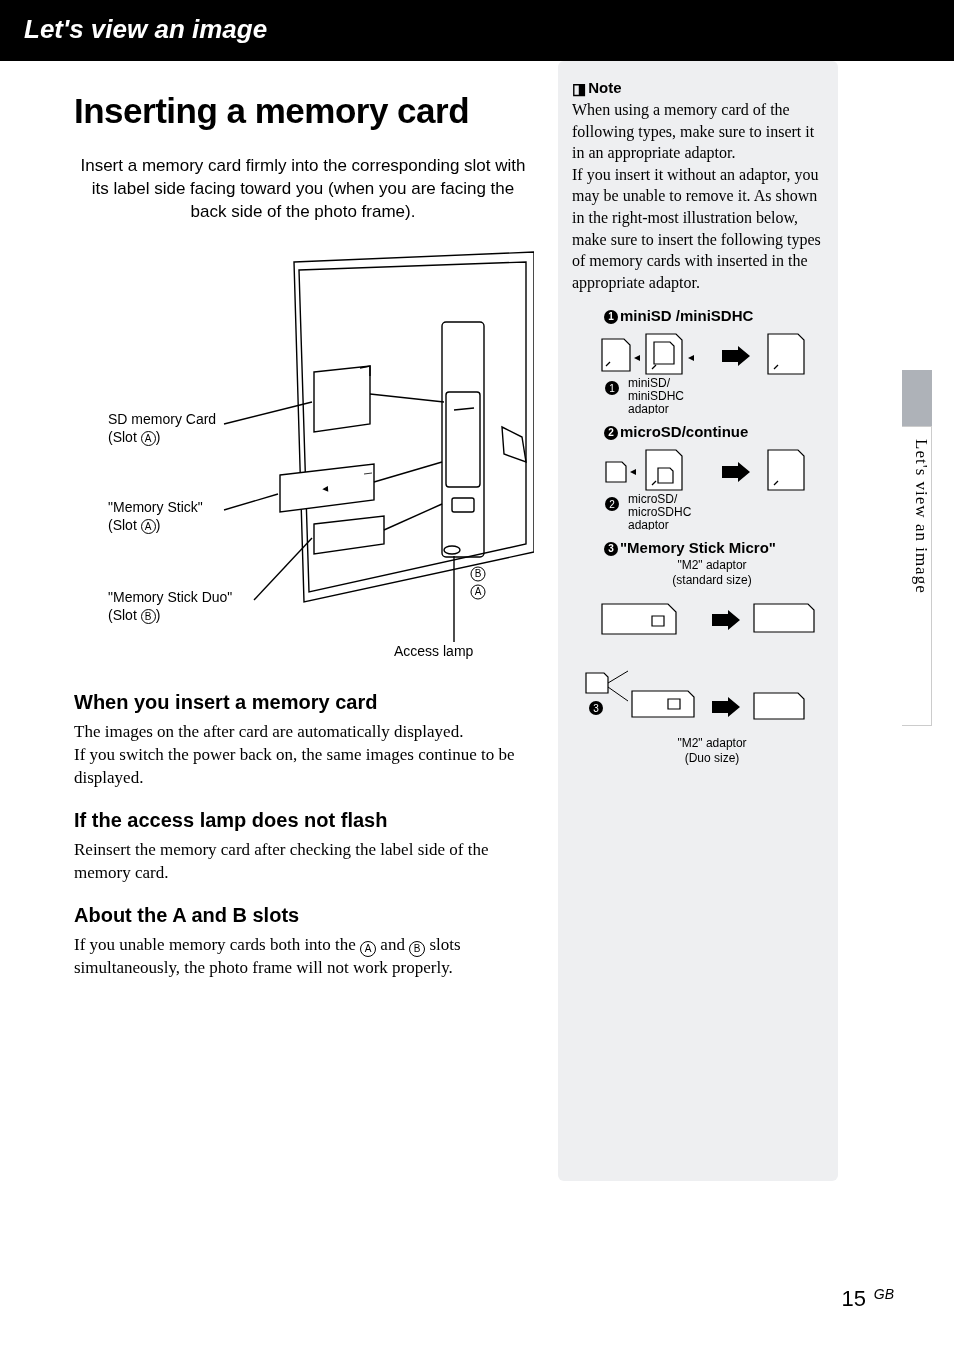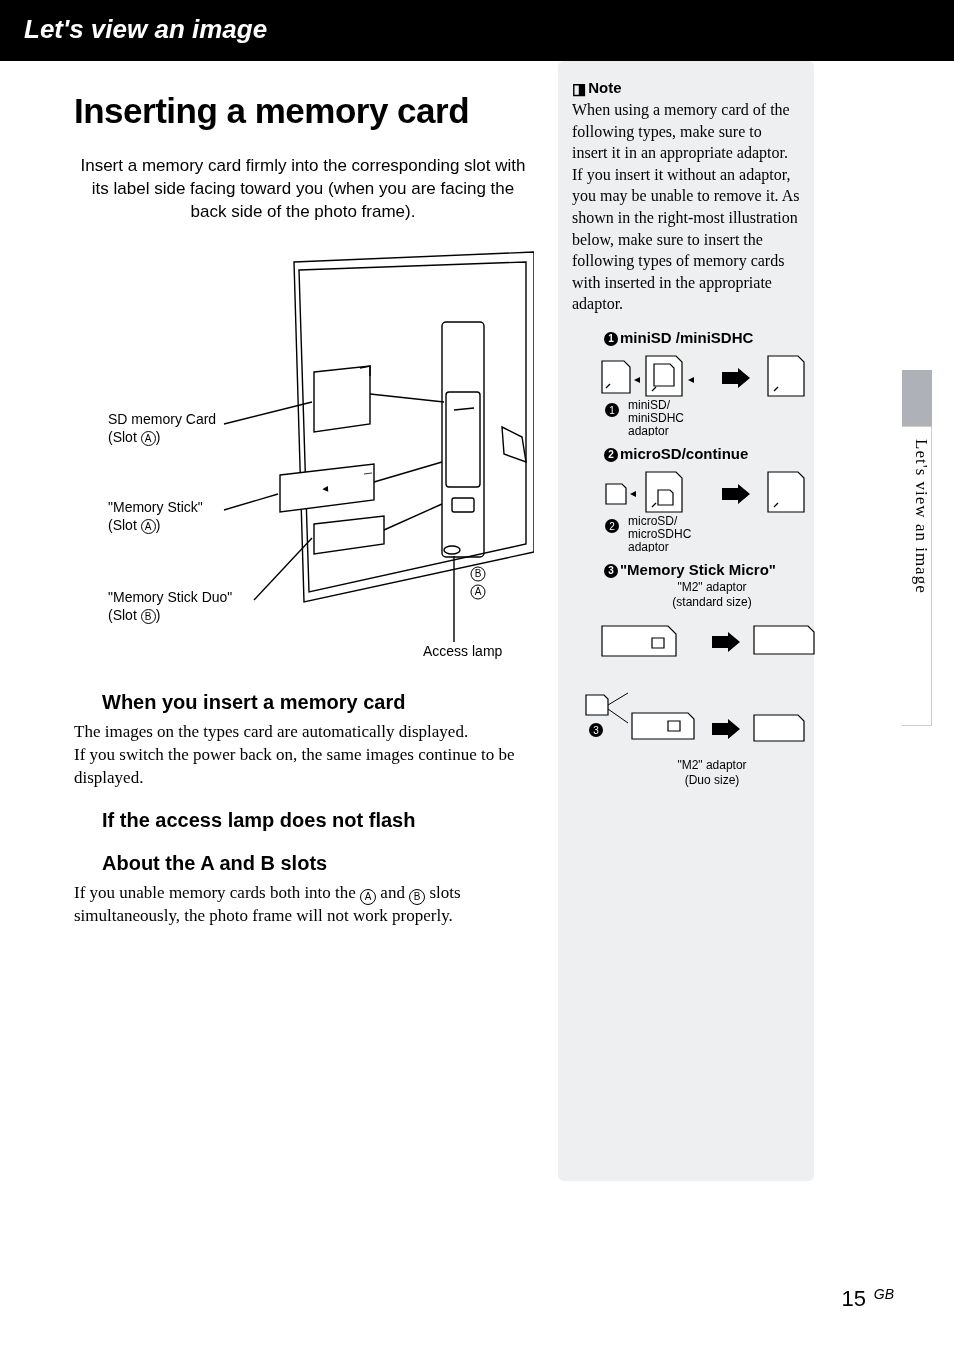--- a/index.html
+++ b/index.html
@@ -19,21 +19,21 @@
   }
   .page {
     display:flex;
     padding:0;
   }
   .main-col {
     width:550px;
     padding:30px 18px 0 74px;
   }
   .sidebar {
-    width:256px;
+    width:280px;
     margin-left:8px;
     background:#eeeff1;
     border-radius:6px;
     padding:18px 14px 18px 14px;
     font-size:14px;
     min-height:1120px;
   }
   .right-tab {
     position:absolute;
     top:426px; right:22px;
@@ -84,21 +84,20 @@
     font-size:10px; line-height:13px; text-align:center;
     vertical-align:middle;
   }
   h2.sub {
     font-family:Arial, Helvetica, sans-serif;
     font-weight:bold;
     font-size:20px;
     margin-top:18px;
     margin-bottom:6px;
     line-height:1.25;
-    margin-left:28px;
   }
   .body {
     font-family:"Times New Roman", Times, serif;
     font-size:17px;
     line-height:1.35;
   }
   .note-head {
     font-family:Arial, Helvetica, sans-serif;
     font-weight:bold;
     font-size:15px;
@@ -219,29 +218,30 @@
         <span class="sub">(Slot <span class="circ">A</span>)</span>
       </div>
       <div class="fig-label" style="left:34px; top:256px;">
         <span>"Memory Stick"</span>
         <span class="sub">(Slot <span class="circ">A</span>)</span>
       </div>
       <div class="fig-label" style="left:34px; top:346px;">
         <span>"Memory Stick Duo"</span>
         <span class="sub">(Slot <span class="circ">B</span>)</span>
       </div>
-      <div class="fig-label" style="left:349px; top:400px;">Access lamp</div>
+      <div class="fig-label" style="left:320px; top:400px;">Access lamp</div>
     </div>
 
     <h2 class="sub">When you insert a memory card</h2>
-    <p class="body">The images on the types card are automatically displayed.</p>
+    <p class="body">The images on the after card are automatically displayed.</p>
 
     <p class="body">If you switch the power back on, the same images continue to be displayed.</p>
 
     <h2 class="sub">If the access lamp does not flash</h2>
+    <p class="body">Reinsert the memory card after checking the label side of the memory card.</p>
 
     <h2 class="sub">About the A and B slots</h2>
     <p class="body">
       <span>If you unable memory cards both into the </span><span class="inline-circ">A</span><span> and </span><span class="inline-circ">B</span><span> slots simultaneously, the photo frame will not work properly.</span>
     </p>
   </div>
 
   <div class="sidebar">
     <div class="note-head">
       <span class="glyph">◨</span><span>Note</span>

